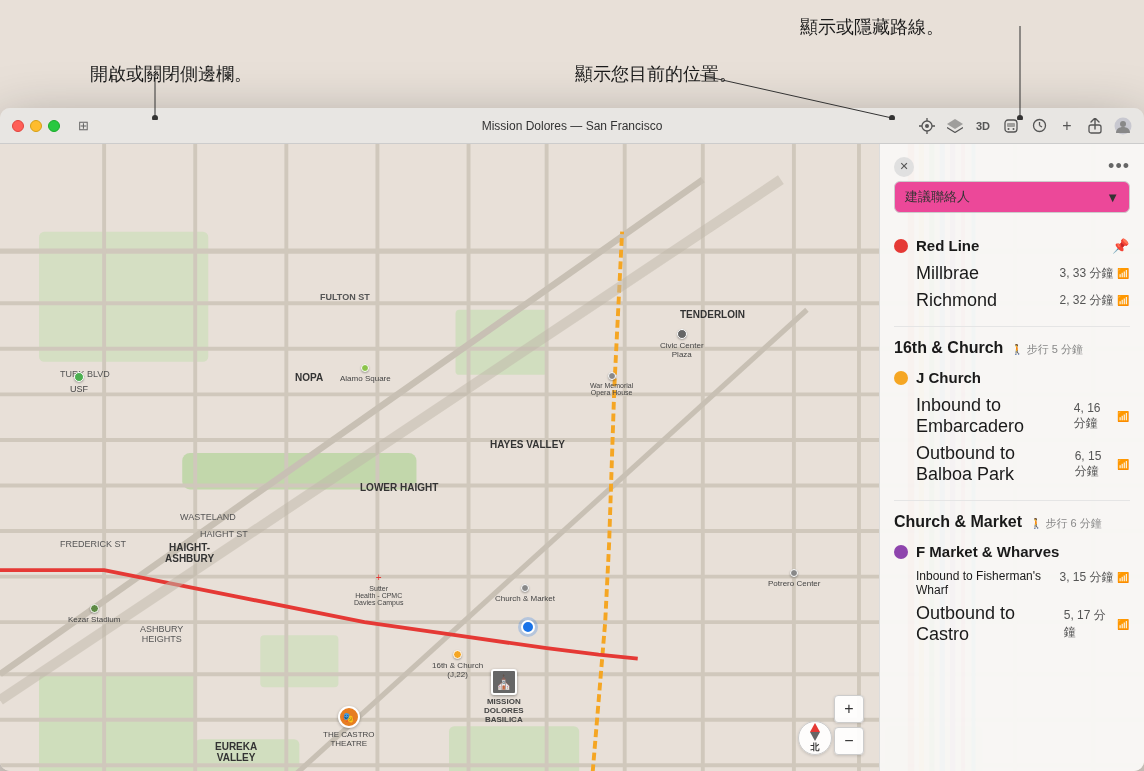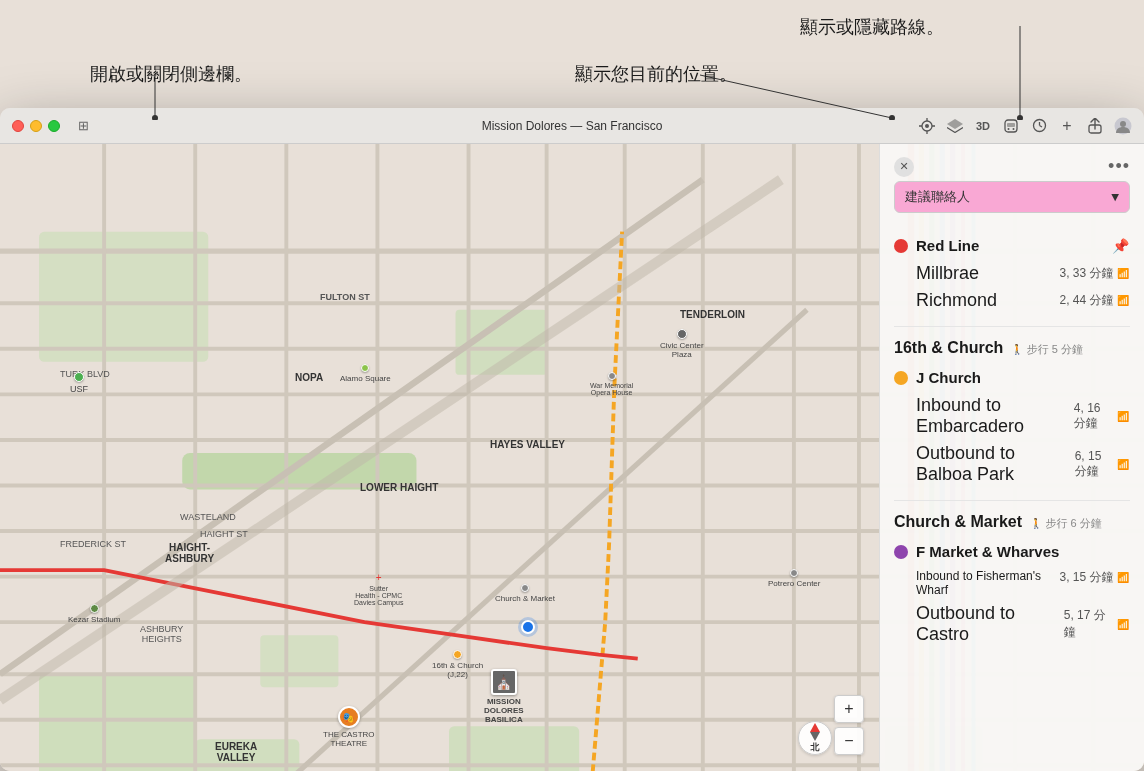--- a/index.html
+++ b/index.html
@@ -155,29 +155,28 @@
 
     .sidebar-title {
       padding: 4px 14px 10px;
       font-size: 22px;
       font-weight: 700;
       color: #1a1a1a;
     }
 
     .sidebar-dropdown {
       margin: 0 14px 16px;
-      background: #f9a8d4;
+      background: #ec4899;
       border: 1px solid #ccc;
       border-radius: 6px;
       padding: 6px 10px;
       display: flex;
       align-items: center;
       justify-content: space-between;
       cursor: pointer;
-      font-family: Liberation Mono, monospace;
     }
 
     .sidebar-dropdown span {
       font-size: 13px;
       color: #333;
     }
 
     .dropdown-arrow {
       color: #007aff;
       font-size: 12px;
@@ -624,21 +623,21 @@
         <div class="direction-row">
           <span class="direction-name">Millbrae</span>
           <span class="direction-time">
             <span>3, 33 分鐘</span>
             <span class="realtime-icon">📶</span>
           </span>
         </div>
         <div class="direction-row">
           <span class="direction-name">Richmond</span>
           <span class="direction-time">
-            <span>2, 44 分鐘</span>
+            <span>2, 32 分鐘</span>
             <span class="realtime-icon">📶</span>
           </span>
         </div>
       </div>
 
       <div class="divider"></div>
 
       <div class="section-header">
         <span class="section-title">16th &amp; Church</span>
         <span class="section-time">步行 5 分鐘</span>

